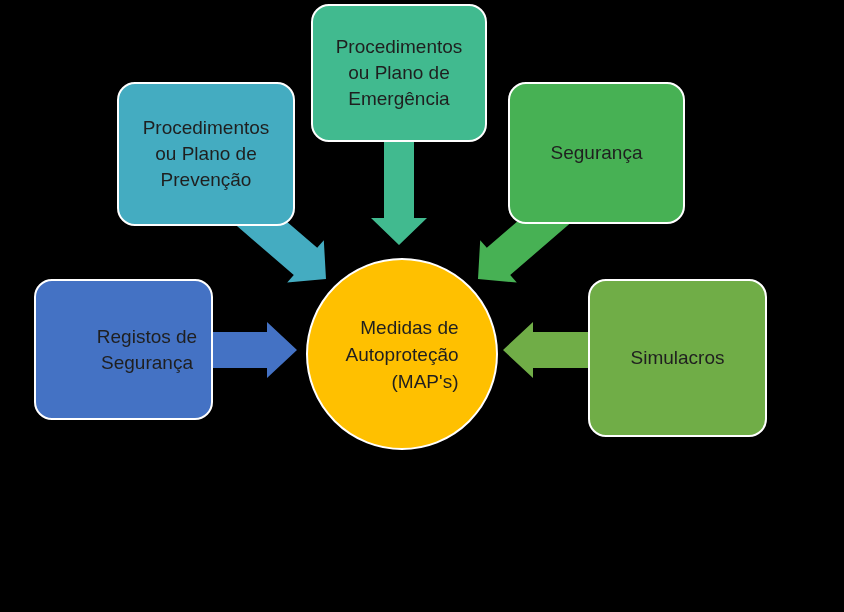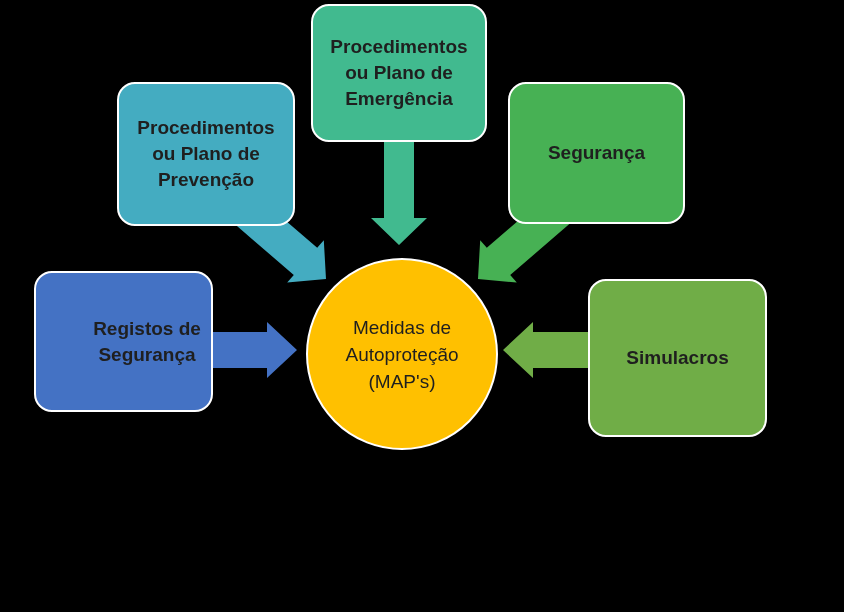--- a/index.html
+++ b/index.html
@@ -28,39 +28,38 @@
     border: 2.5px solid #ffffff;
     border-radius: 18px;
     display: flex;
     align-items: center;
     justify-content: center;
     text-align: center;
     color: #1f1f1f;
     font-size: 19px;
     line-height: 26px;
     white-space: pre-line;
-    font-weight: bold;
   }
   #node-prevencao  { left: 117px; top:  82px; width: 178px; height: 144px; }
   #node-emergencia { left: 311px; top:   4px; width: 176px; height: 138px; }
   #node-formacao   { left: 508px; top:  82px; width: 177px; height: 142px; }
-  #node-registos   { left:  34px; top: 271px; width: 179px; height: 141px; padding-left: 47px; }
+  #node-registos   { left:  34px; top: 279px; width: 179px; height: 141px; padding-left: 47px; }
   #node-simulacros { left: 588px; top: 279px; width: 179px; height: 158px; }
   #center-circle {
     position: absolute;
     z-index: 2;
     left: 306px; top: 258px;
     width: 192px; height: 192px;
     box-sizing: border-box;
     border: 2.5px solid #ffffff;
     border-radius: 50%;
     display: flex;
     align-items: center;
     justify-content: center;
-    text-align: center;
+    text-align: right;
     color: #1f1f1f;
     font-size: 19px;
     line-height: 27px;
     white-space: pre-line;
   }
 </style>
 </head>
 <body>
 
 <div id="stage">

